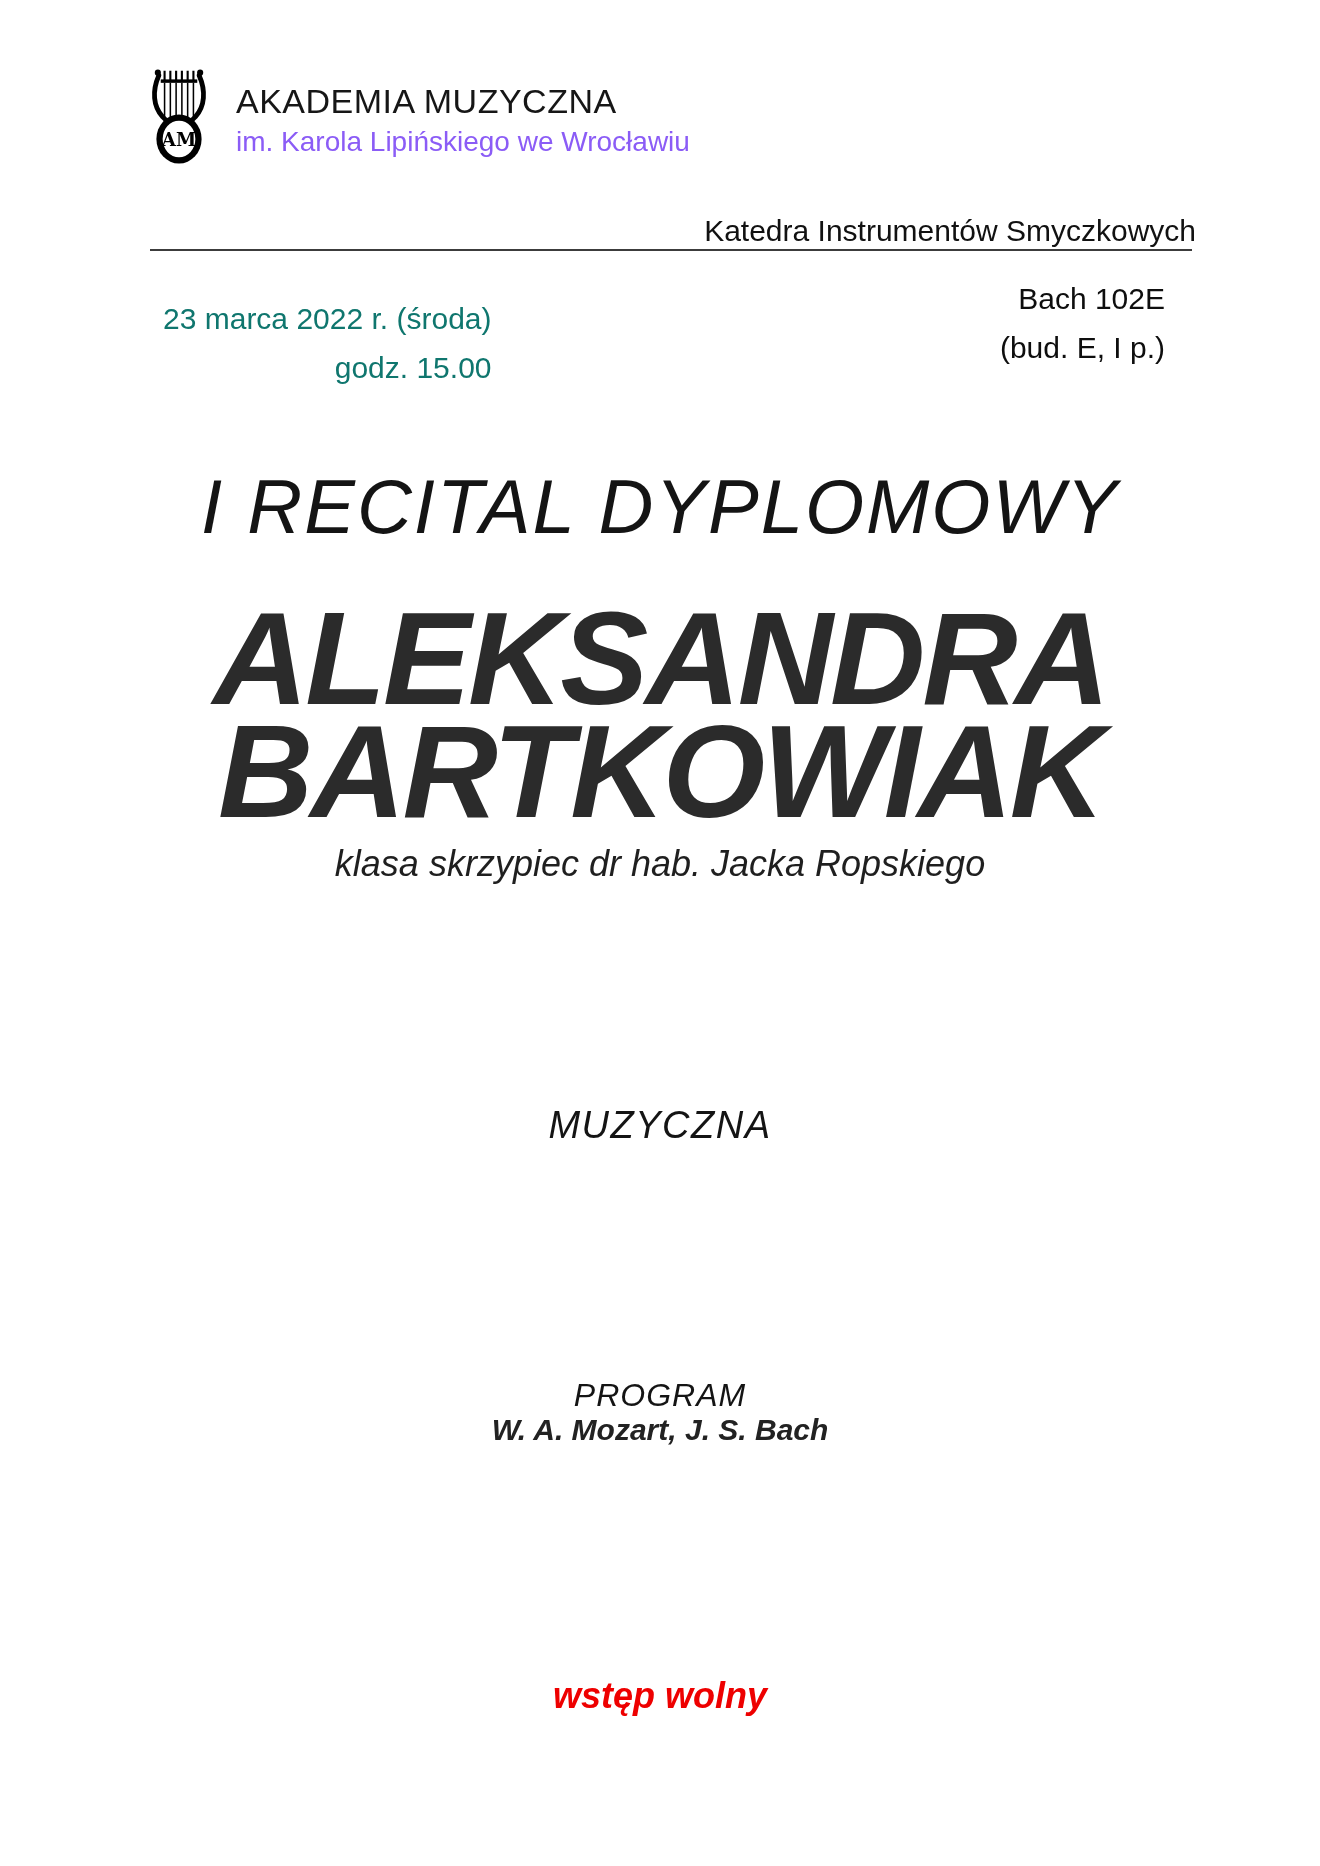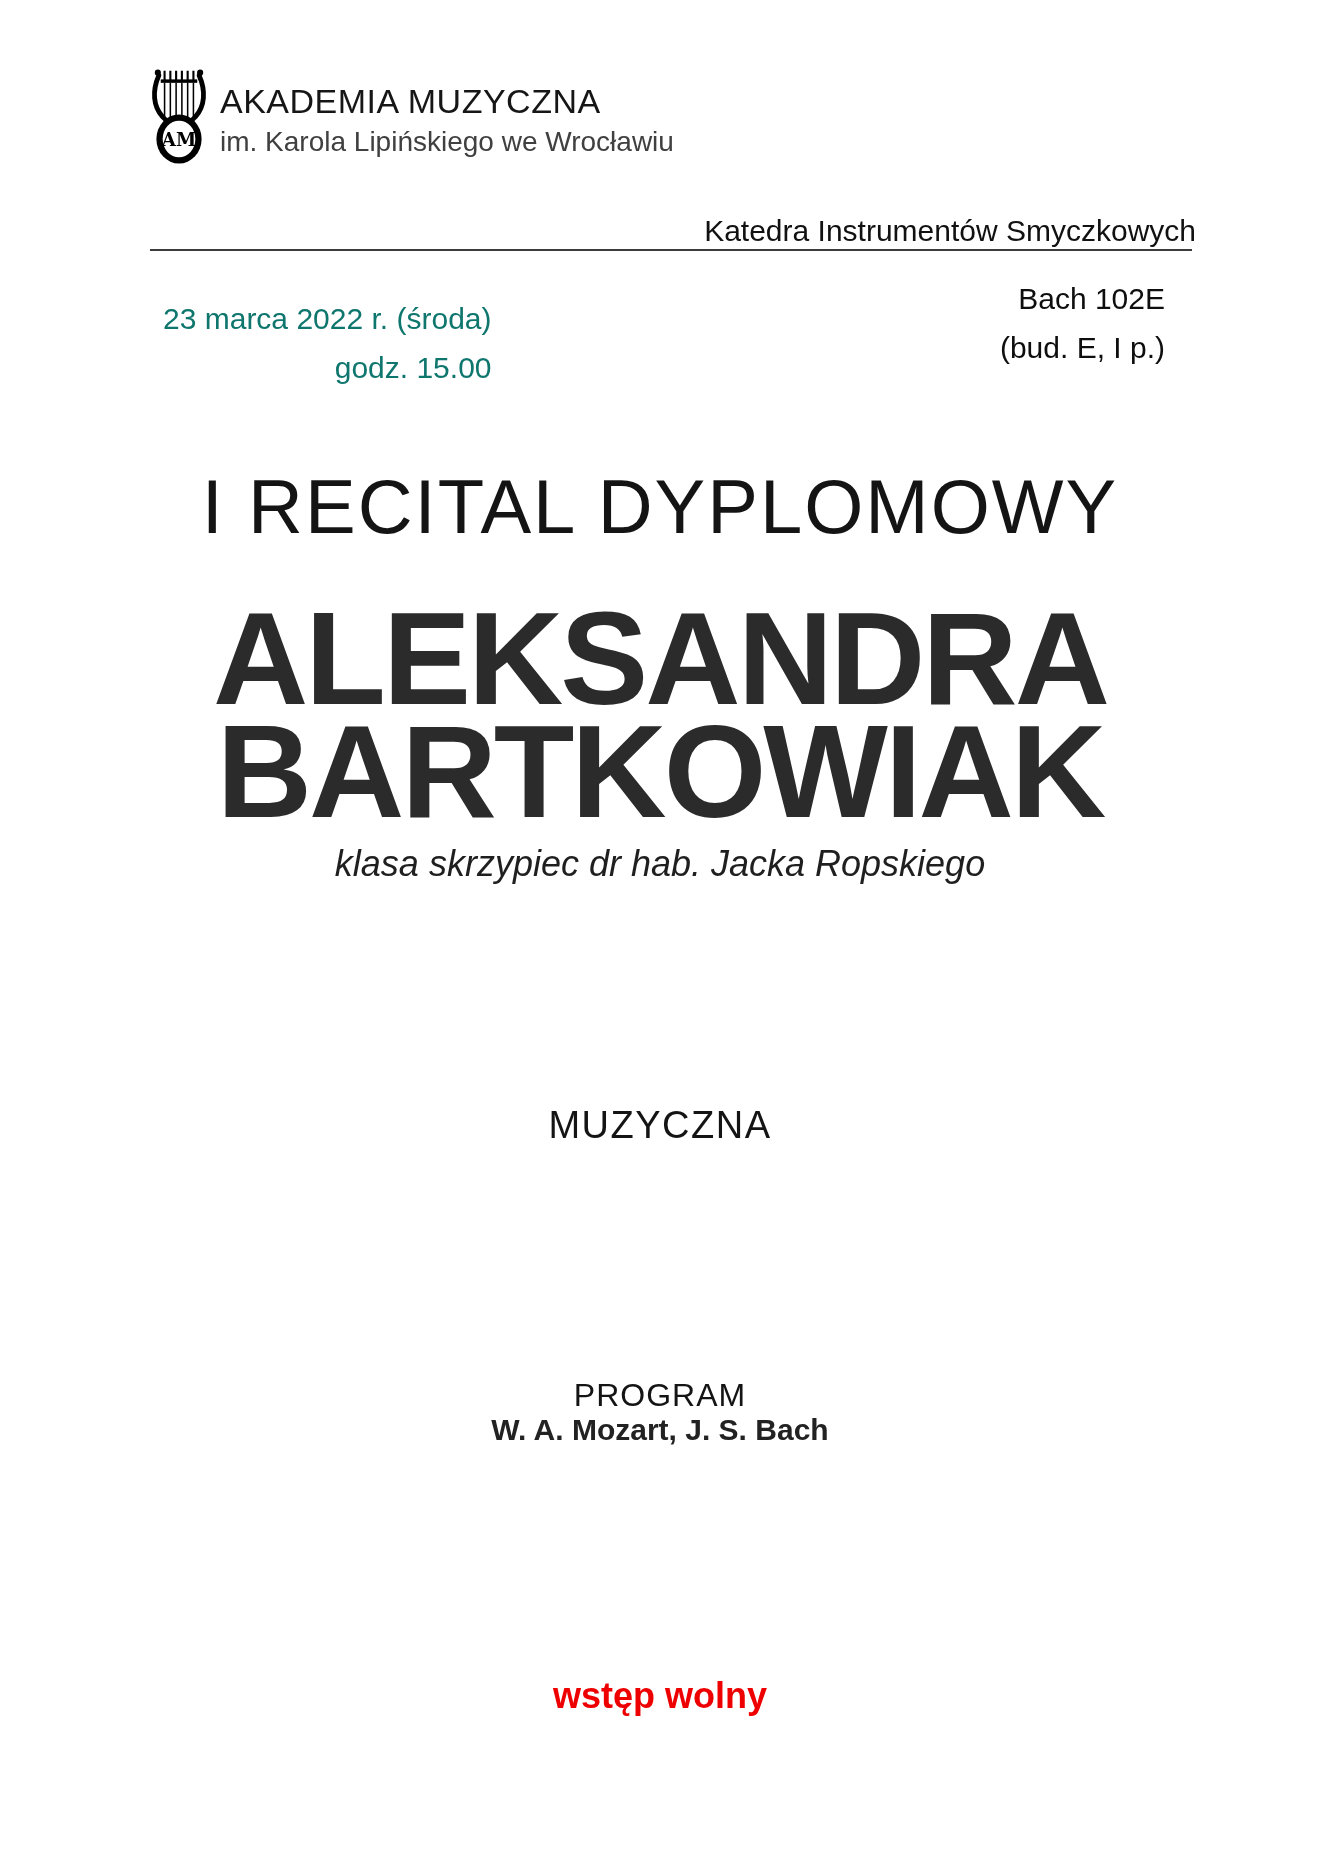--- a/index.html
+++ b/index.html
@@ -23,33 +23,33 @@
     top: 64px;
     display: flex;
     align-items: flex-start;
   }
   .lyre {
     width: 58px;
     height: 100px;
     flex: 0 0 auto;
   }
   .logo-text {
-    margin-left: 12px;
+    margin-left: 28px;
     padding-top: 20px;
   }
   .org-name {
     font-size: 34px;
     font-weight: 500;
     letter-spacing: 0.5px;
     color: #161616;
     line-height: 1;
   }
   .org-subtitle {
     font-size: 28px;
-    color: #404040;
+    color: #8b5cf6;
     line-height: 1;
     margin-top: 10px;
   }
   .department {
     position: absolute;
     top: 188px;
     left: 150px;
     right: 124px;
     text-align: right;
     font-size: 30px;
@@ -85,20 +85,21 @@
     text-align: right;
   }
   
   .center-line {
     position: absolute;
     left: 0;
     width: 100%;
     text-align: center;
     line-height: 1;
     white-space: nowrap;
+    font-style: italic;
   }
   .recital-title {
     top: 469px;
     font-size: 76px;
     letter-spacing: 2px;
     color: #141414;
   }
   .performer-first {
     top: 560px;
     font-size: 132px;

